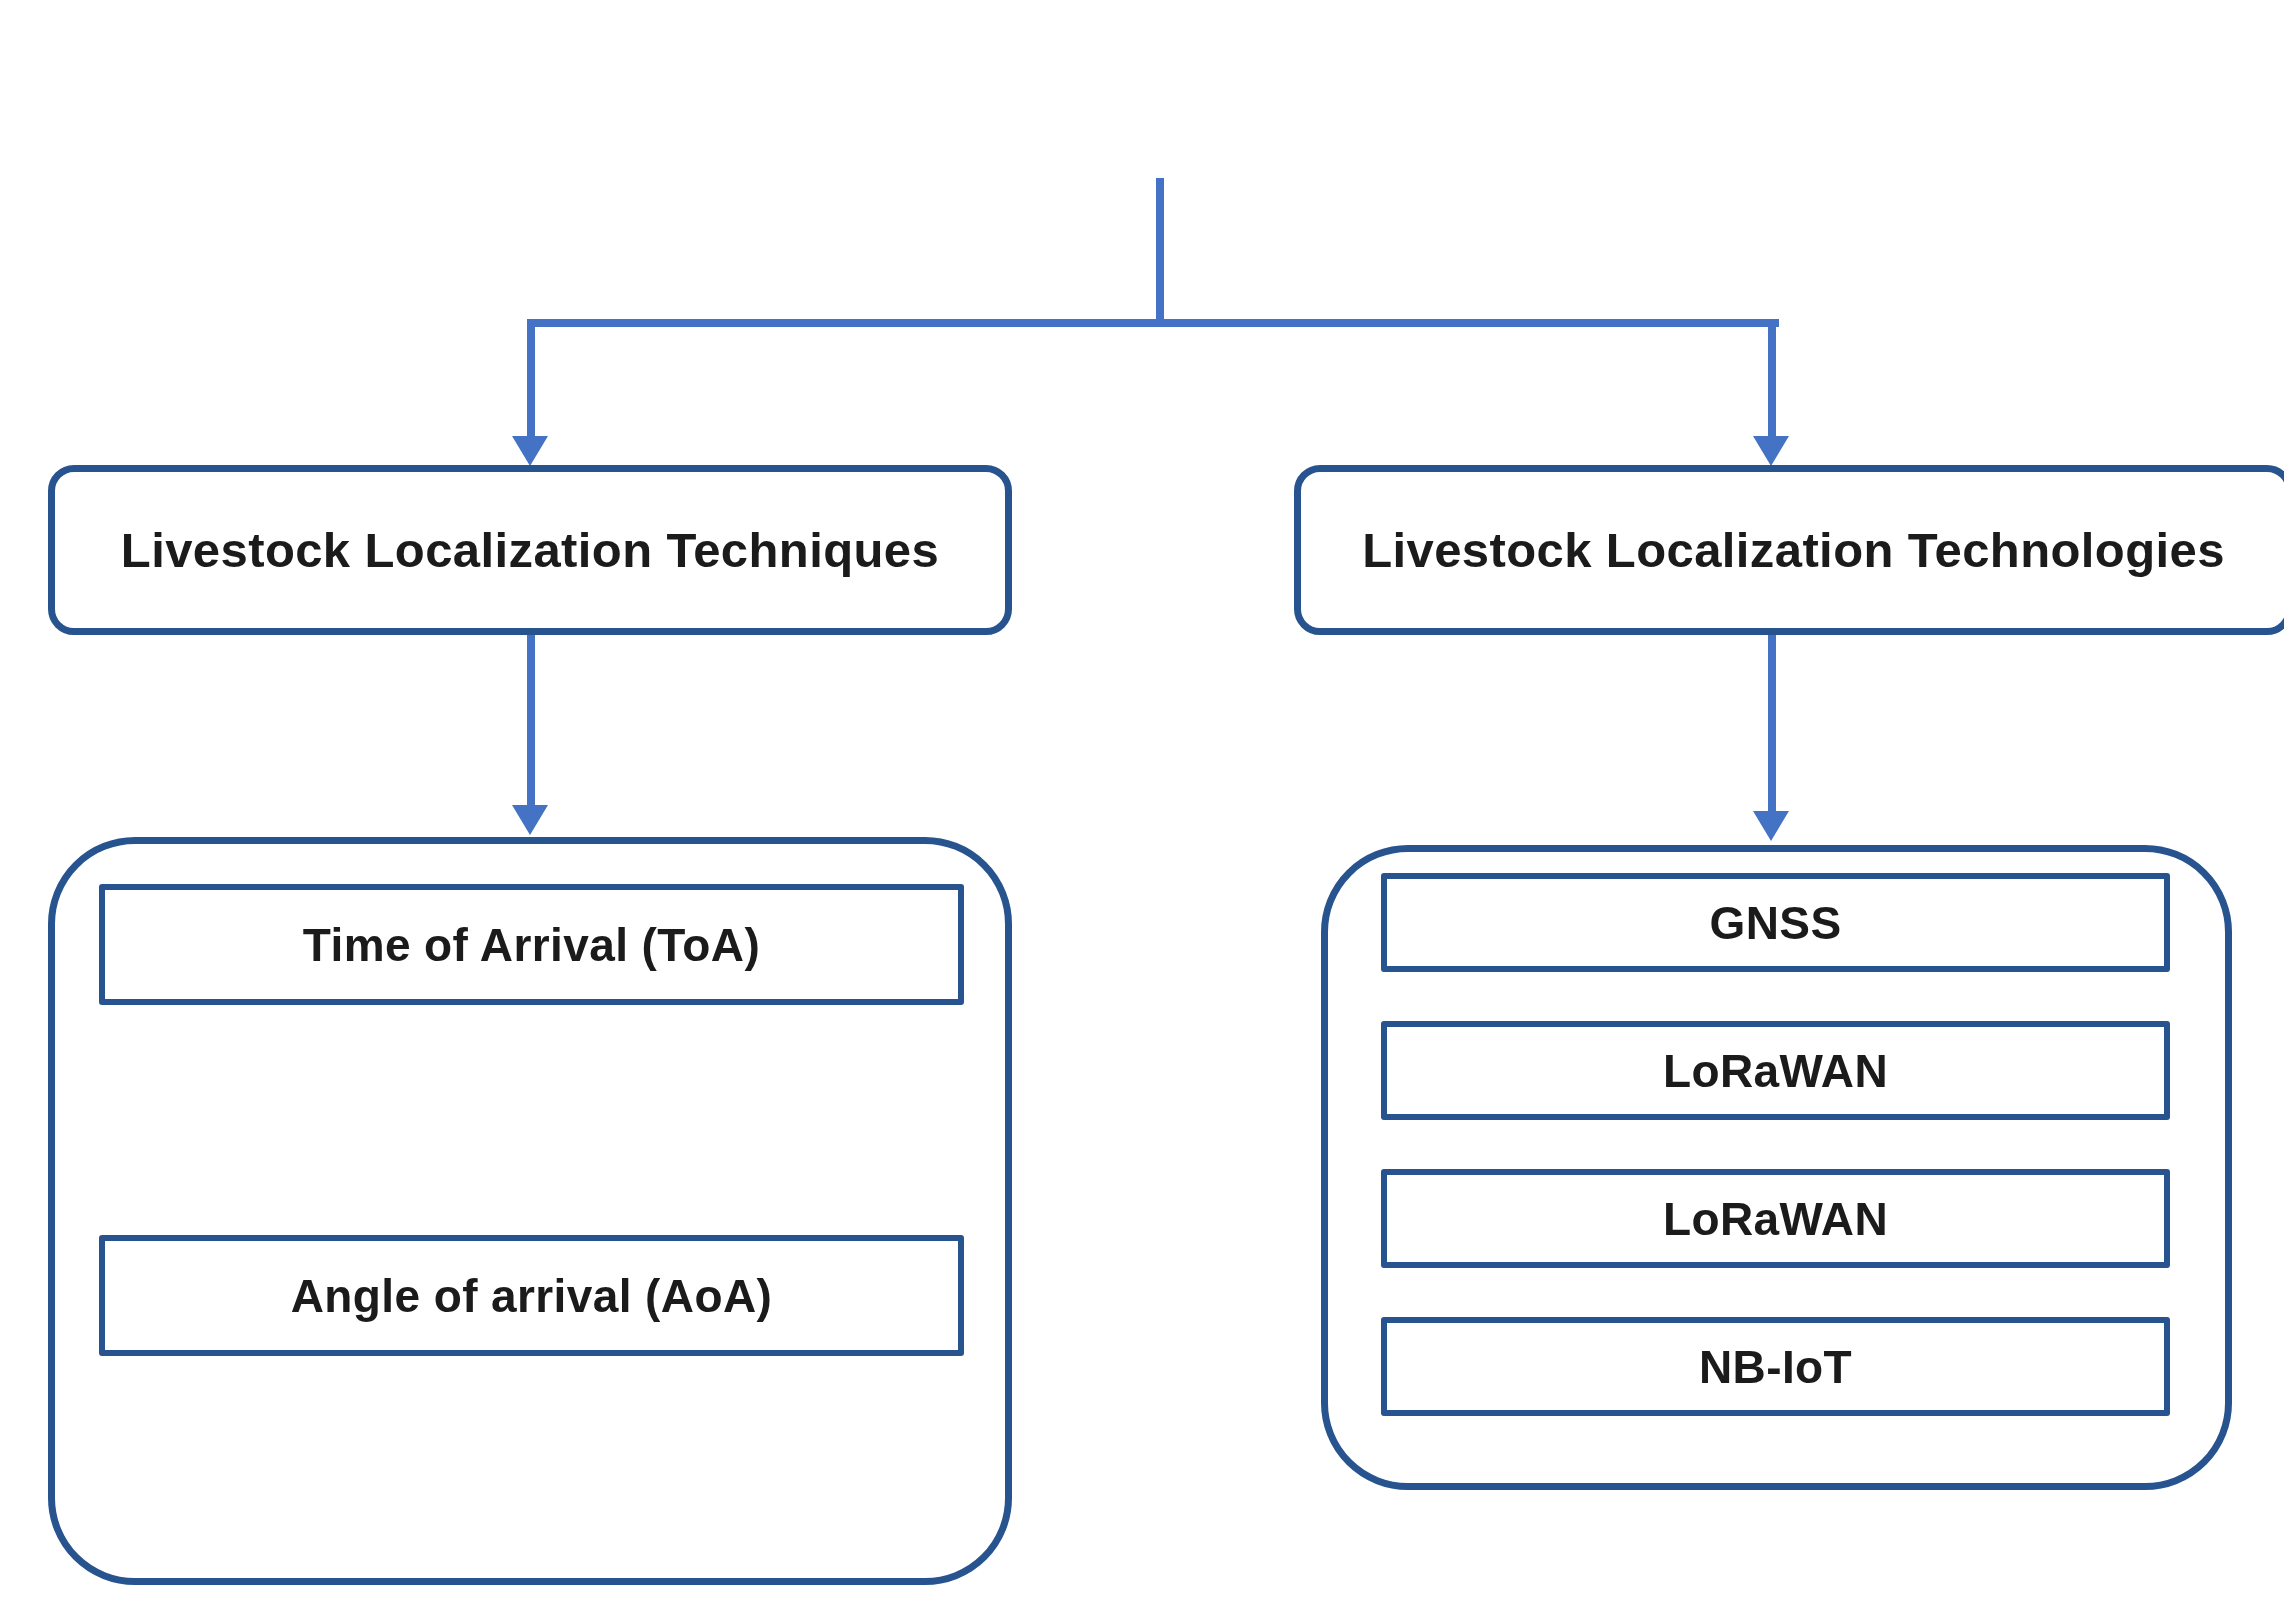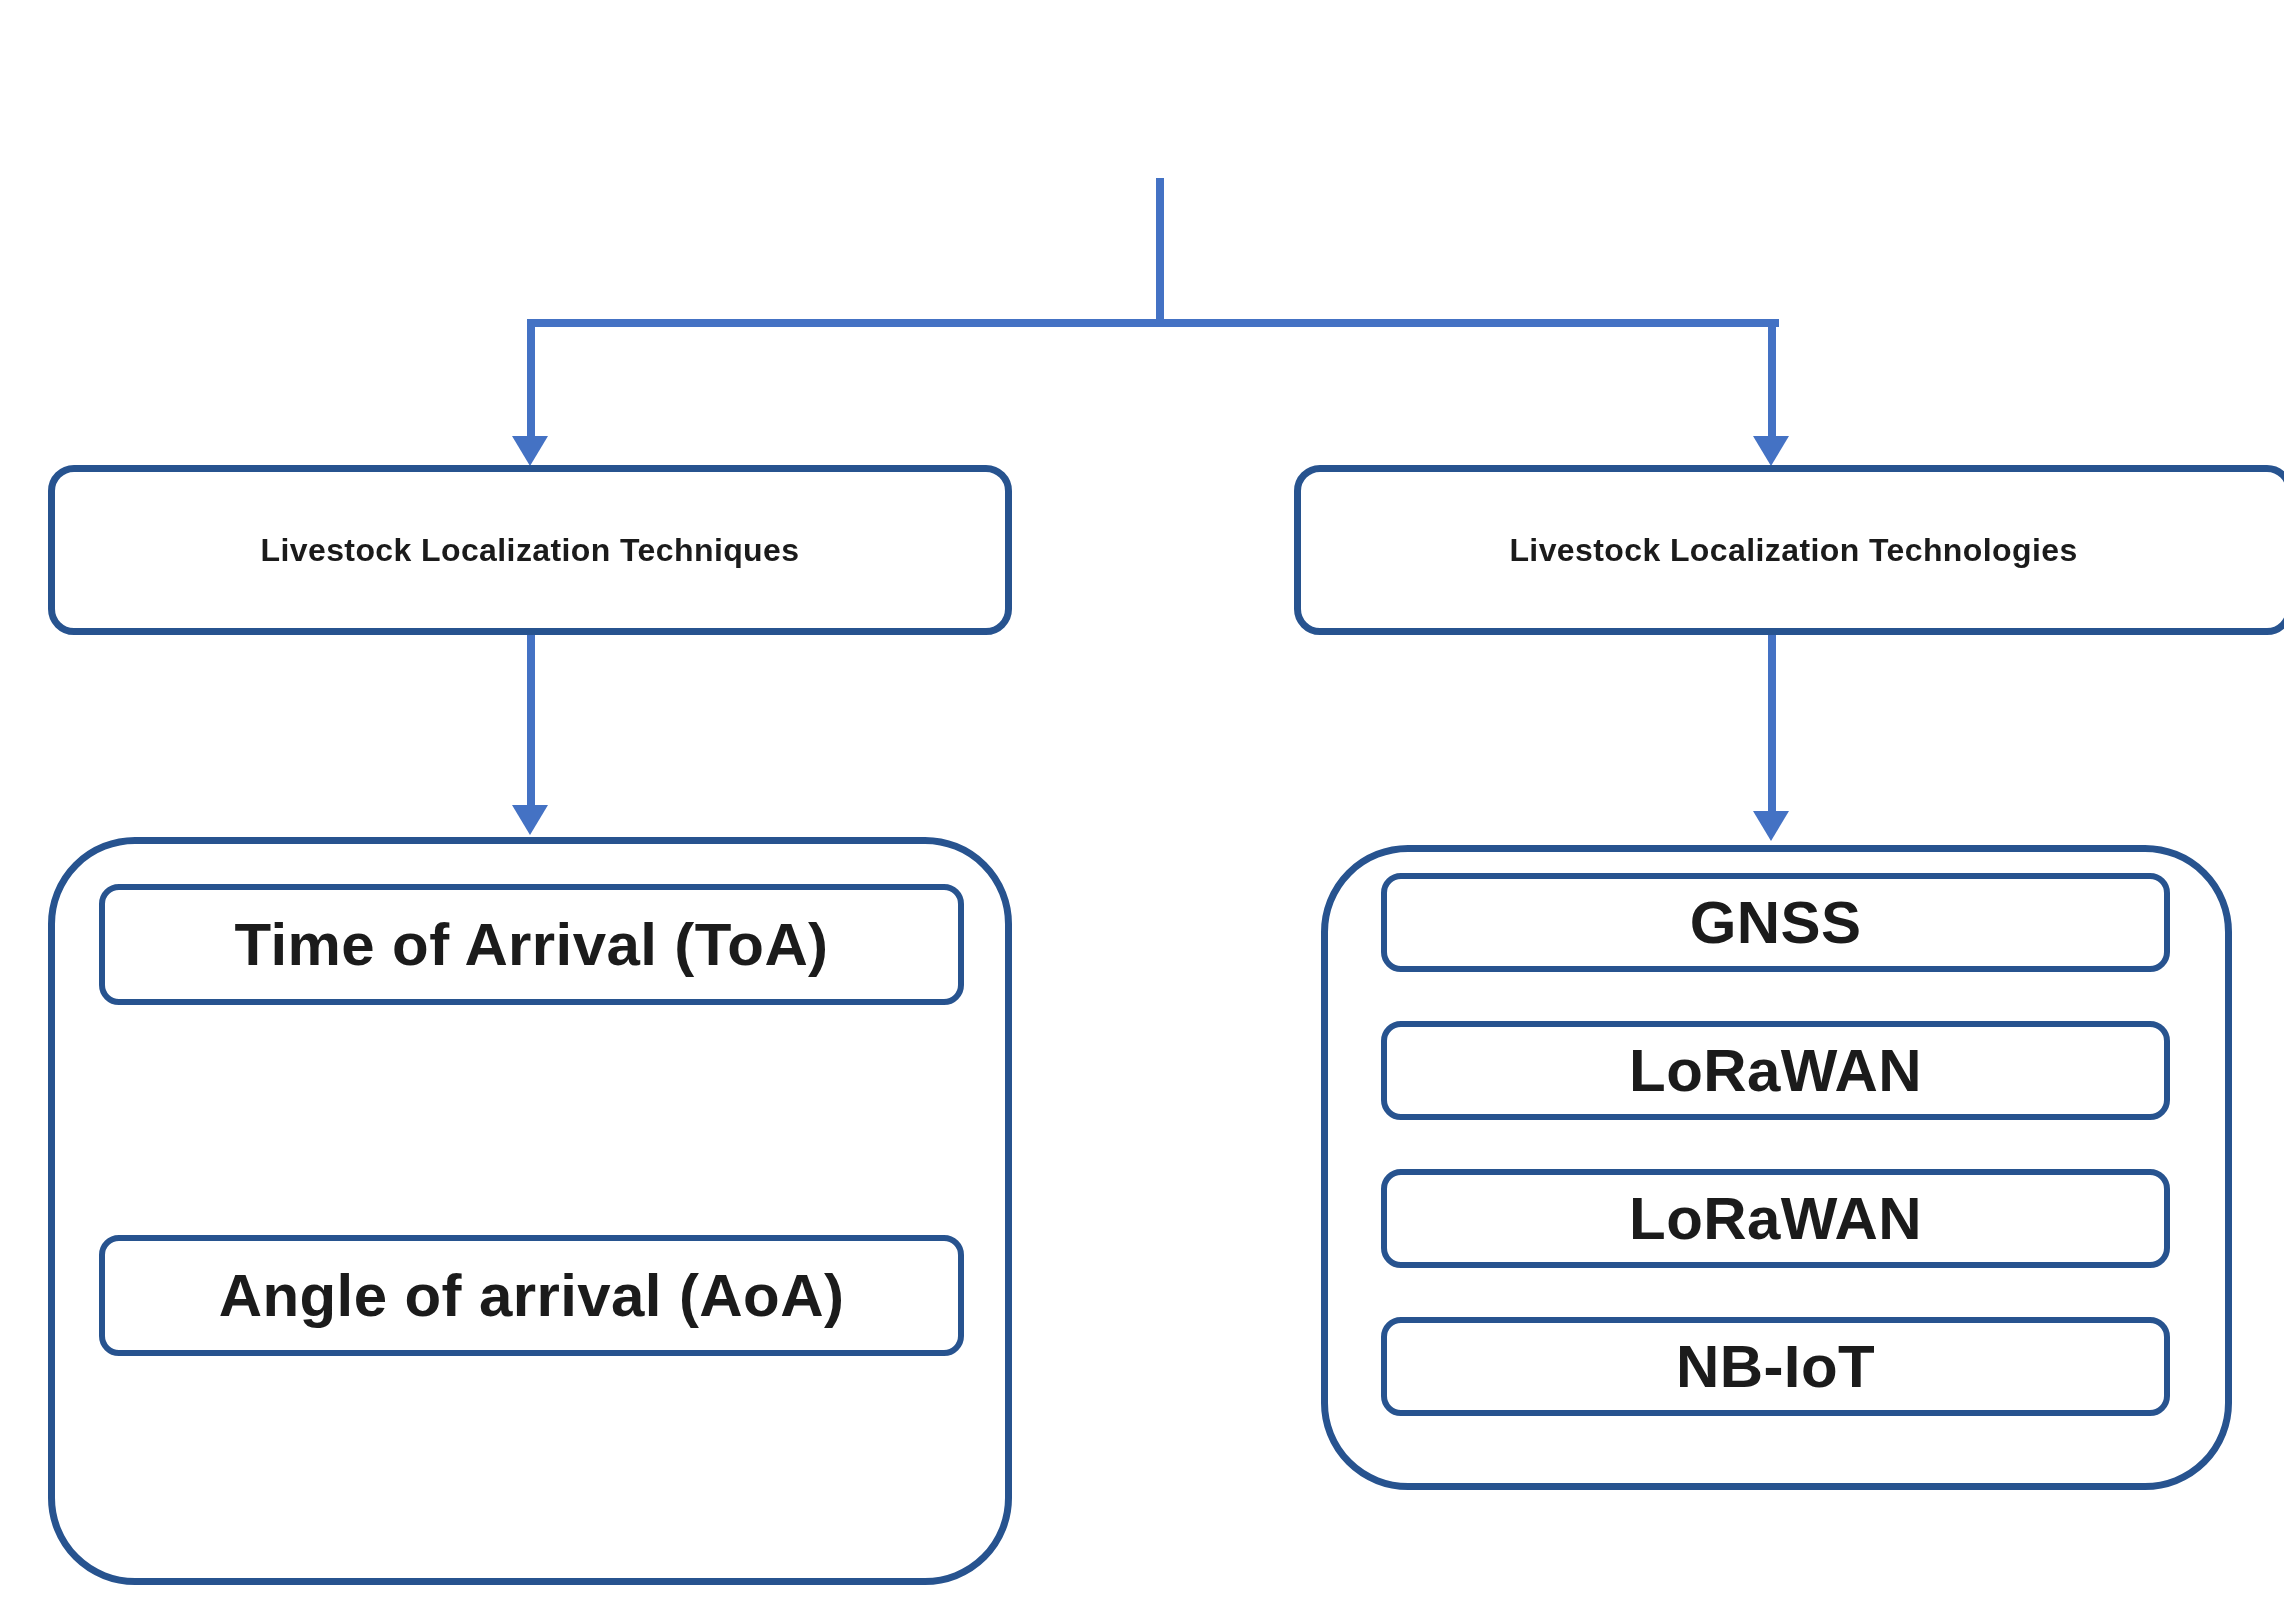--- a/index.html
+++ b/index.html
@@ -20,37 +20,37 @@
     color:#1b1b1b;
     font-weight:700;
     letter-spacing:0.4px;
   }
   .root-node{
     left:691px;top:33px;width:949px;height:146px;
     border-radius:23px;font-size:49px;
   }
   .branch-node{
     top:465px;height:170px;
-    border-radius:26px;font-size:32px;
+    border-radius:26px;font-size:49px;
   }
   .branch-left{left:48px;width:964px;}
   .branch-right{left:1294px;width:999px;}
   .container-box{
     position:absolute;
     background:#ffffff;
     border:7.6px solid #27538f;
     box-sizing:border-box;
     border-radius:87px;
   }
   .container-left{left:48px;top:837px;width:964px;height:748px;}
   .container-right{left:1321px;top:845px;width:911px;height:645px;}
   .leaf-node{
     border-width:6.8px;
-    border-radius:20px;
-    font-size:60px;
+    border-radius:3px;
+    font-size:46px;
   }
   .leaf-left{left:99px;width:865px;height:121px;}
   .leaf-right{left:1381px;width:789px;height:99px;}
   .connector{
     position:absolute;
     background:#4472c4;
   }
   .arrowhead{
     position:absolute;
     width:0;height:0;

